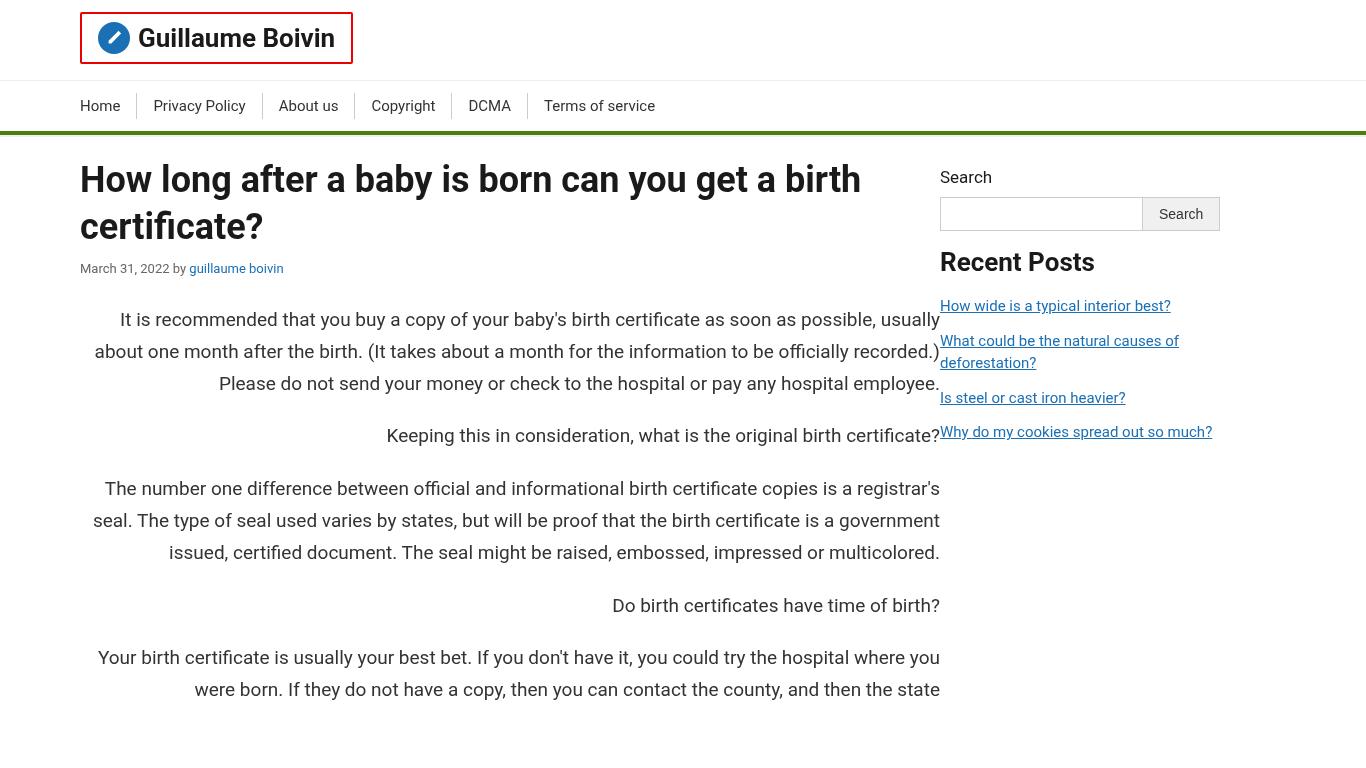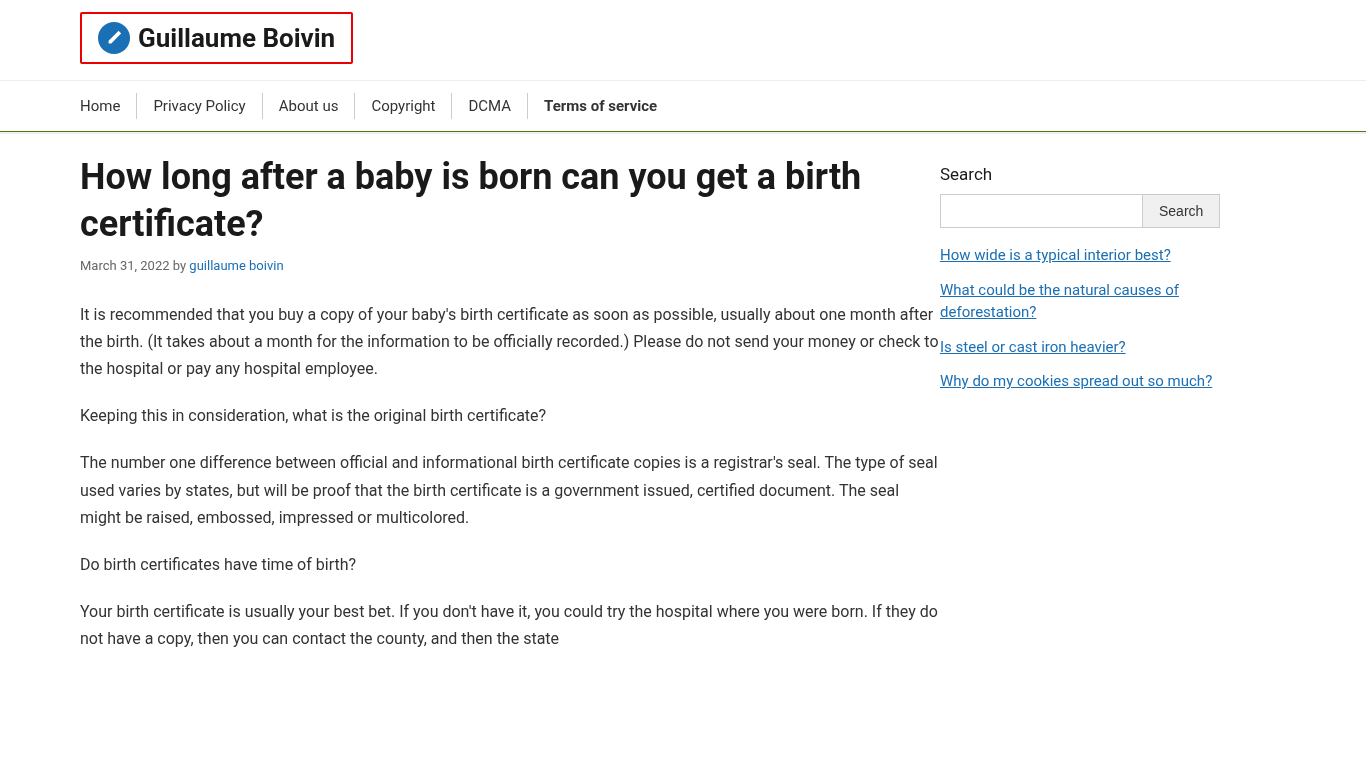--- a/index.html
+++ b/index.html
@@ -49,21 +49,21 @@
 
     .site-title {
       font-size: 26px;
       font-weight: 700;
       color: #1a1a1a;
     }
 
     
     .site-nav {
       padding: 12px 80px;
-      border-bottom: 1px solid #4d7c0f;
+      border-bottom: 4px solid #4d7c0f;
       background: #fff;
     }
 
     .nav-list {
       list-style: none;
       display: flex;
       gap: 0;
     }
 
     .nav-list li a {
@@ -74,21 +74,20 @@
       border-right: 1px solid #ccc;
       display: block;
     }
 
     .nav-list li:first-child a {
       padding-left: 0;
     }
 
     .nav-list li:last-child a {
       border-right: none;
-      font-weight: bold;
     }
 
     
     .site-content {
       display: flex;
       max-width: 1366px;
       margin: 0 auto;
       padding: 20px 80px;
     }
 
@@ -117,24 +116,25 @@
       color: #666;
       margin-bottom: 28px;
     }
 
     .article-meta a {
       color: #1a6fb5;
       text-decoration: none;
     }
 
     .article-body p {
-      font-size: 16px;
+      font-size: 19px;
       line-height: 1.7;
       color: #333;
       margin-bottom: 20px;
+      text-align: right;
     }
 
     
     .sidebar-search {
       margin-bottom: 16px;
       padding-top: 10px;
     }
 
     .sidebar-search-label {
       font-size: 17px;
@@ -257,20 +257,21 @@
 
       <div class="sidebar-search">
         <span class="sidebar-search-label">Search</span>
         <div class="search-form">
           <input type="text" class="search-input" placeholder="" style="">
           <button class="search-button">Search</button>
         </div>
       </div>
 
       <div class="sidebar-recent-posts">
+        <h2>Recent Posts</h2>
         <ul class="recent-posts-list">
           <li>
             <a href="#">How wide is a typical interior best?</a>
           </li>
           <li>
             <a href="#">What could be the natural causes of deforestation?</a>
           </li>
           <li>
             <a href="#">Is steel or cast iron heavier?</a>
           </li>

